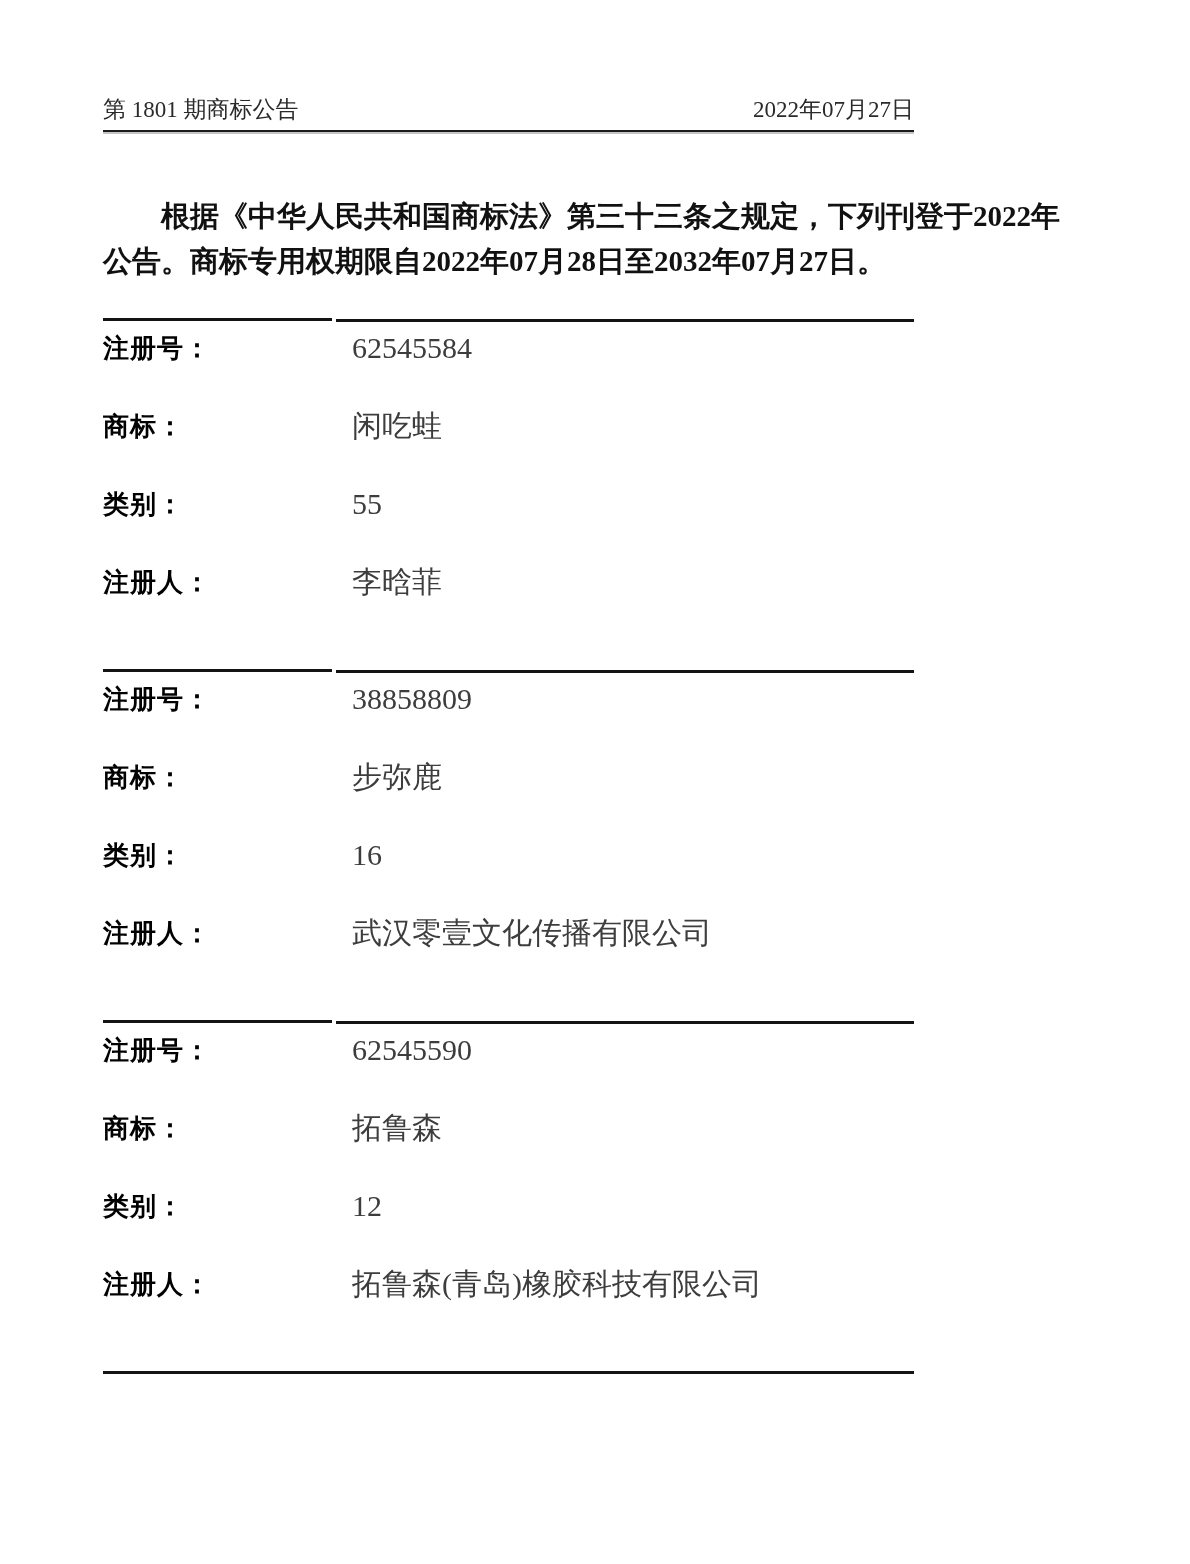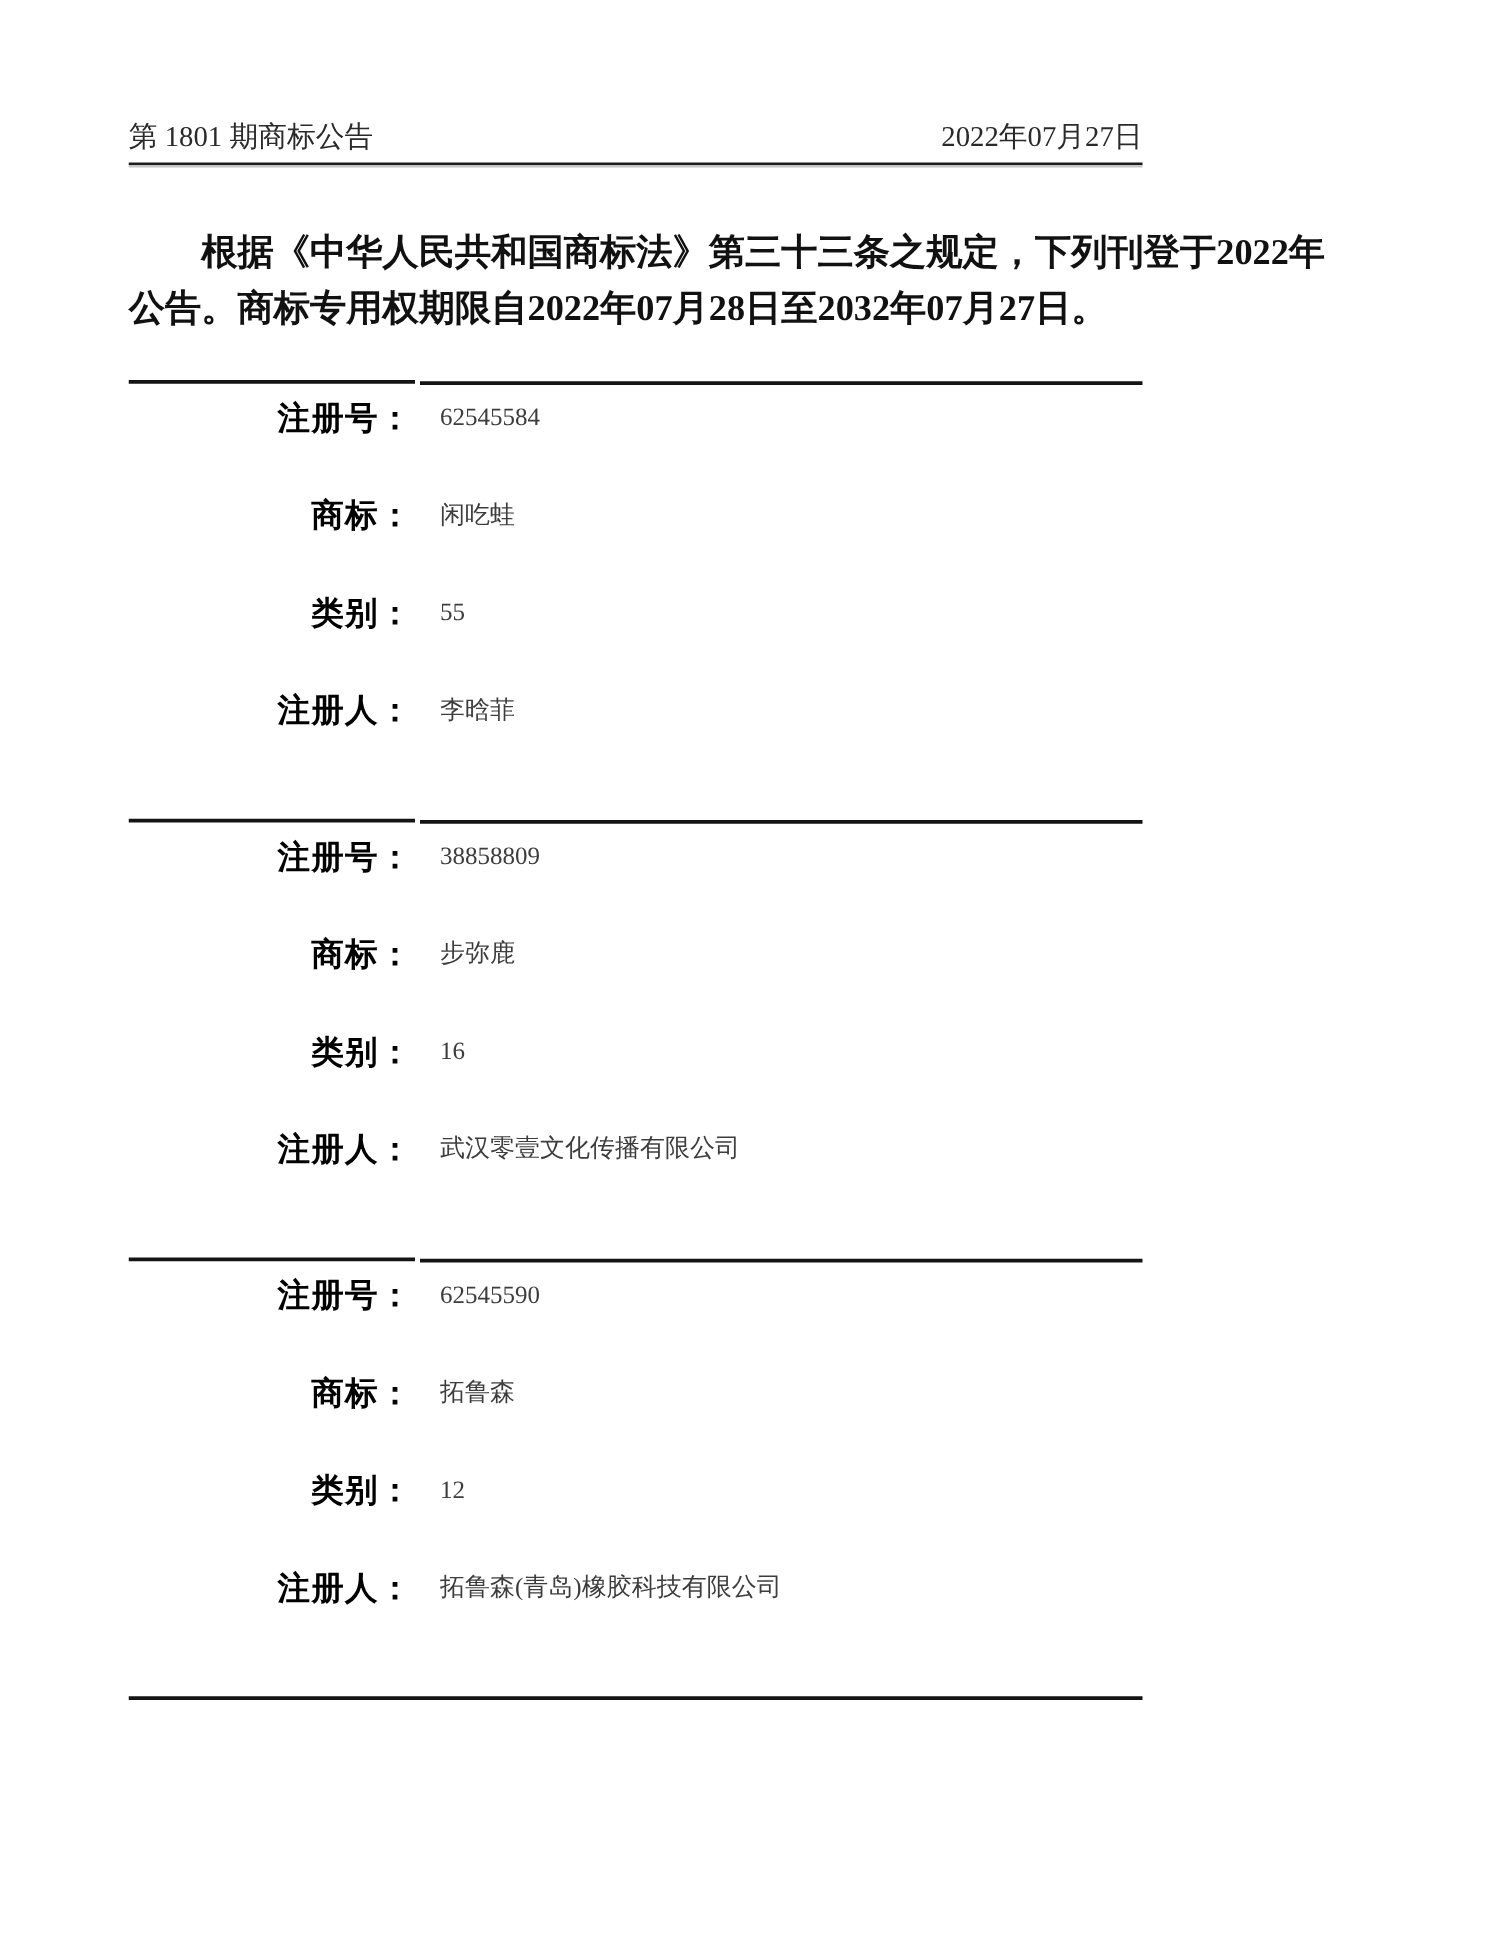--- a/index.html
+++ b/index.html
@@ -40,21 +40,21 @@
     margin-top: 16px;
     text-align: center;
     font-size: 36px;
     line-height: 50px;
     font-weight: bold;
     color: #000;
     letter-spacing: 1px;
   }
   
   .intro {
-    margin-top: 48px;
+    margin-top: 62px;
     font-size: 29px;
     line-height: 45px;
     font-weight: bold;
     color: #111;
   }
   .intro-line {
     text-align: justify;
     text-align-last: justify;
     white-space: nowrap;
   }
@@ -91,31 +91,30 @@
   }
   .row {
     display: flex;
     align-items: flex-start;
     height: 78px;
     padding-top: 10px;
     box-sizing: border-box;
   }
   .row .label {
     width: 227px;
-    text-align: right;
     font-family: "Liberation Sans", "DejaVu Sans", sans-serif;
     font-weight: 700;
     font-size: 26px;
     line-height: 34px;
     color: #000;
     letter-spacing: 1px;
   }
   .row .value {
     margin-left: 22px;
-    font-size: 20px;
+    font-size: 30px;
     line-height: 34px;
     color: #3d3d3d;
     font-weight: 400;
   }
 </style>
 </head>
 <body>
 
 <div class="page">
 

